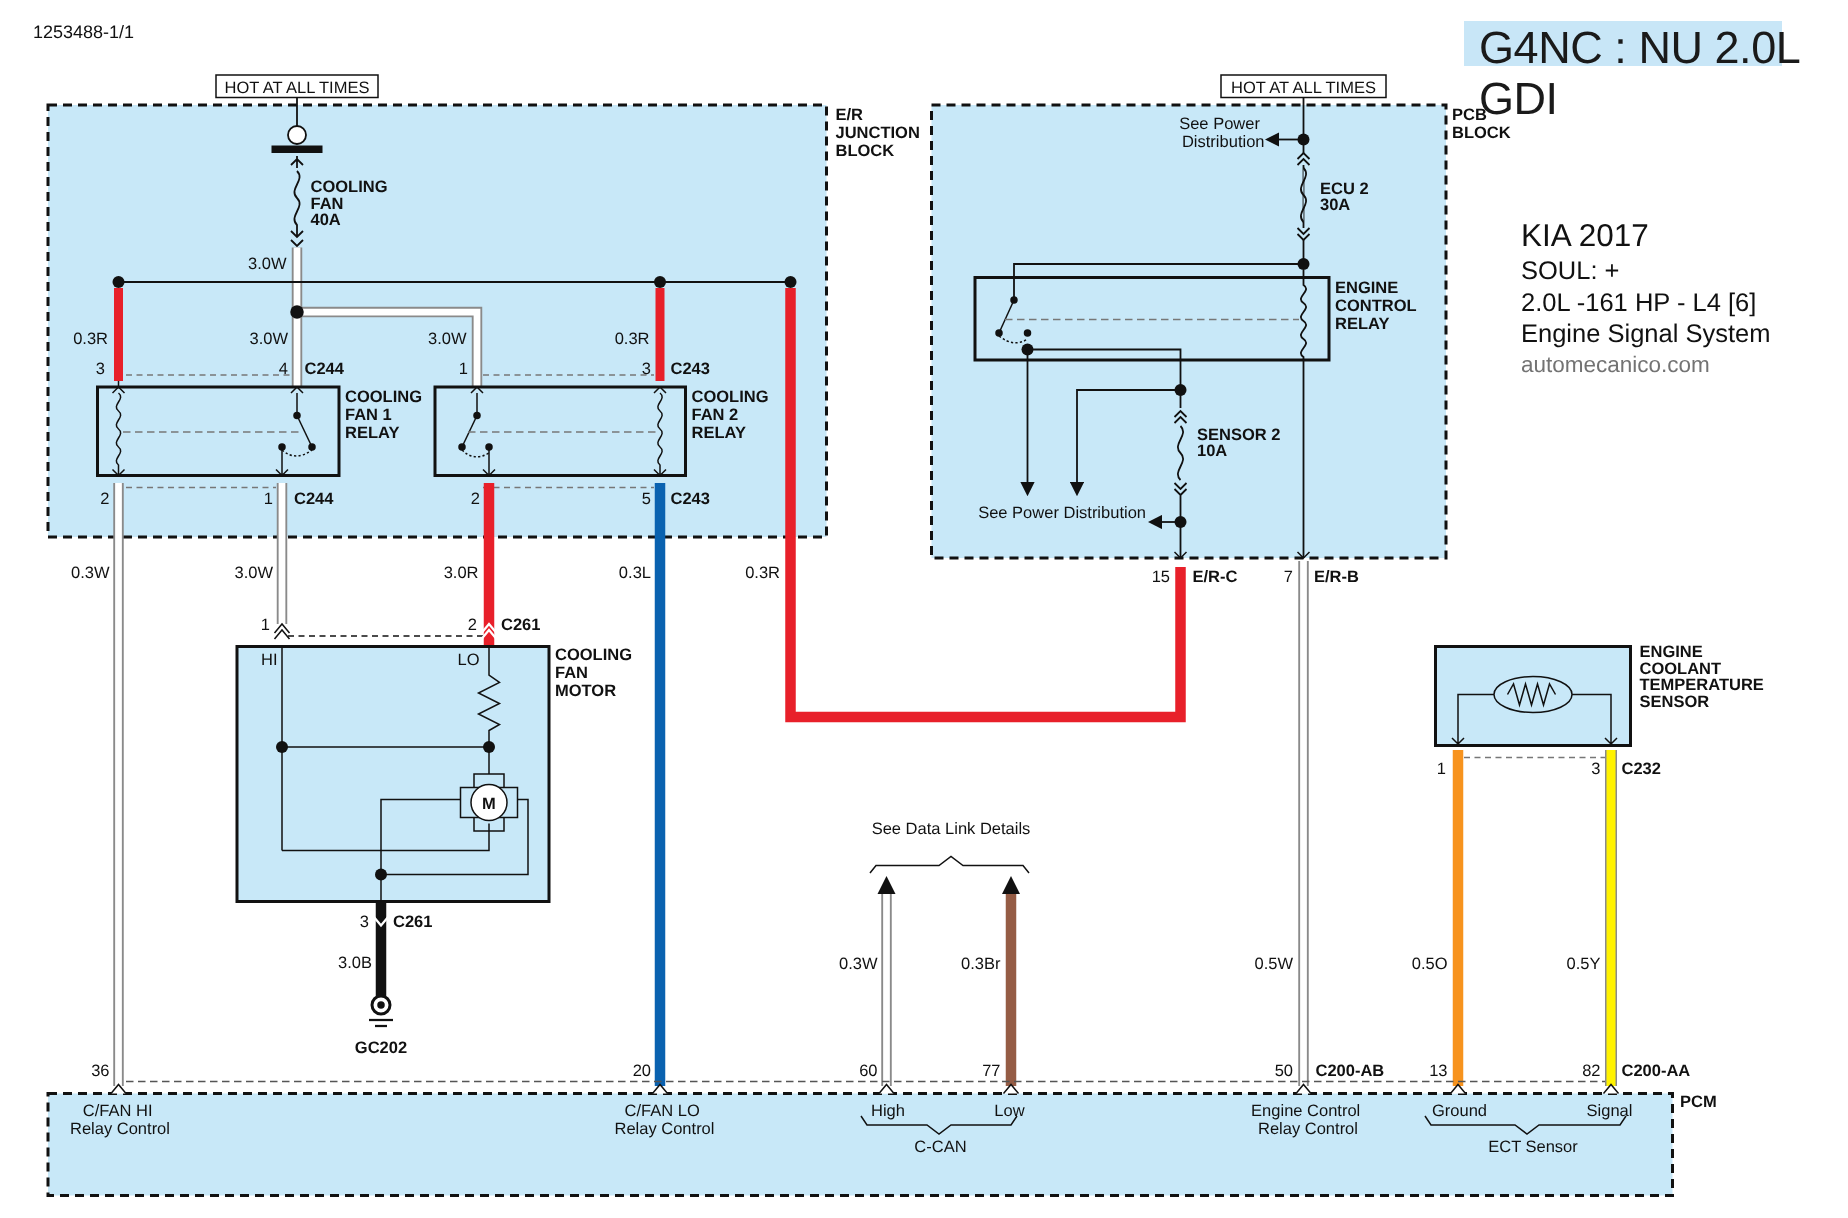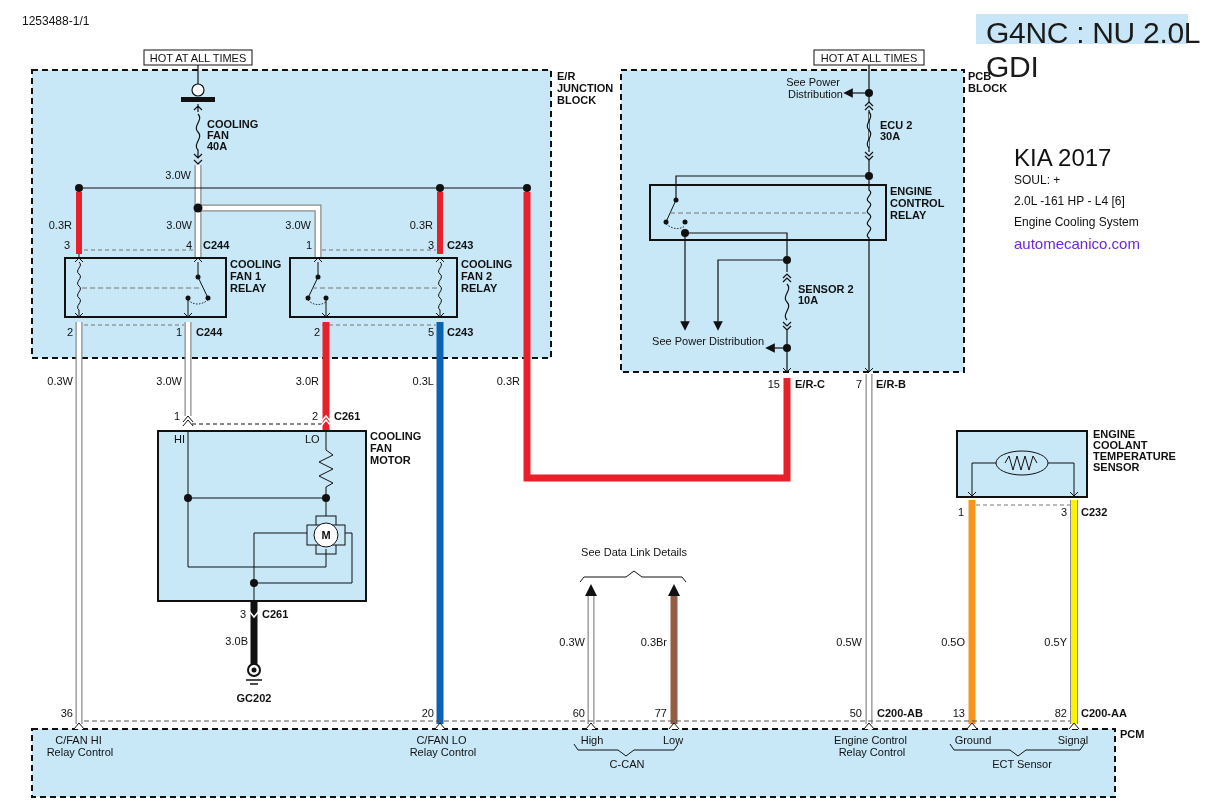--- a/index.html
+++ b/index.html
@@ -6,36 +6,36 @@
   body{width:1232px;height:812px;position:relative;overflow:hidden;font-family:"Liberation Sans",sans-serif;}
   svg{position:absolute;left:0;top:0;}
   .t{font-family:"Liberation Sans",sans-serif;fill:#111;}
   .s{font-size:11px;}
   .b{font-size:11px;font-weight:bold;}
   .lbl{font-size:11px;}
   .title-box{position:absolute;left:976px;top:14px;width:212px;height:30px;background:#c8e6f7;}
   .title-text{position:absolute;left:986px;top:16px;font-size:30px;font-weight:normal;color:#1a1a1a;font-family:"Liberation Sans",sans-serif;letter-spacing:-0.3px;}
   .docid{position:absolute;left:22px;top:14px;font-size:12px;color:#111;font-family:"Liberation Sans",sans-serif;}
   .info{position:absolute;left:1014px;top:146px;font-family:"Liberation Sans",sans-serif;color:#111;}
-  .info .make{font-size:24px;line-height:24px;}
-  .info .line{font-size:12px;line-height:21px;}
-  .info .site{font-size:15px;line-height:21px;color:#6d28d9;}
+  .info .make{font-size:21px;line-height:24px;}
+  .info .line{font-size:17px;line-height:21px;}
+  .info .site{font-size:15px;line-height:21px;color:#737373;}
 </style>
 </head>
 <body>
 
 <div class="docid">1253488-1/1</div>
 <div class="title-box"></div>
 <div class="title-text">G4NC : NU 2.0L GDI</div>
 
 <div class="info">
   <div class="make">KIA 2017</div>
   <div class="line">SOUL: +</div>
   <div class="line">2.0L -161 HP - L4 [6]</div>
-  <div class="line">Engine Cooling System</div>
+  <div class="line">Engine Signal System</div>
   <div class="site">automecanico.com</div>
 </div>
 
 <svg width="1232" height="812" viewBox="0 0 1232 812">
   <defs>
     <marker id="arr" markerWidth="8" markerHeight="8" refX="4" refY="4" orient="auto">
       <path d="M0,0 L8,4 L0,8 z" fill="#111"></path>
     </marker>
   </defs>
 

